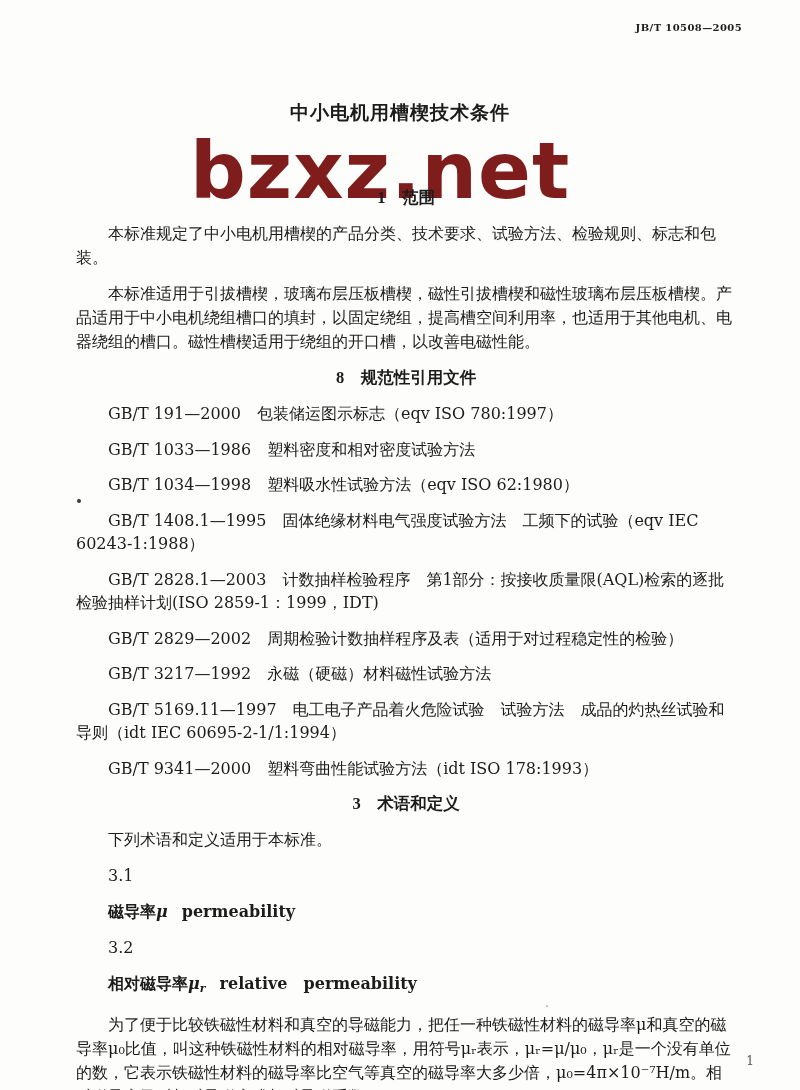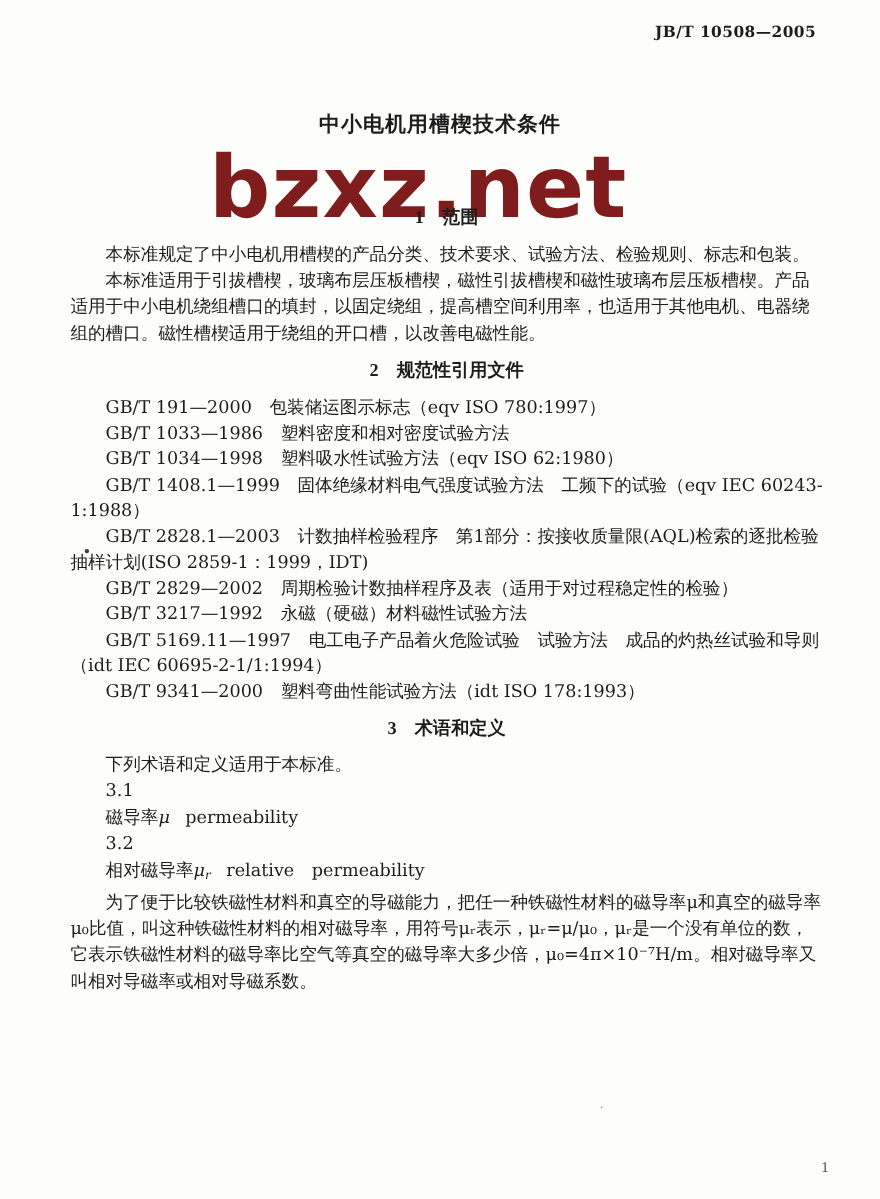--- a/index.html
+++ b/index.html
@@ -20,21 +20,21 @@
     font-size:78px;line-height:1;
     color:#7f1d1d;
     letter-spacing:1px;
     z-index:0;
     user-select:none;
   }
   .docnum{
     position:absolute;
     top:22px;right:58px;
     font-weight:bold;
-    font-size:14px;
+    font-size:10px;
     letter-spacing:.4px;
     z-index:1;
   }
   .title{
     position:absolute;
     top:100px;left:0;width:100%;
     text-align:center;
     font-family:"DejaVu Sans","Liberation Sans",sans-serif;
     font-weight:bold;
     font-size:19px;
@@ -43,36 +43,36 @@
     z-index:1;
   }
   .content{
     position:absolute;
     top:186px;left:64px;
     width:684px;
     font-size:16px;
     line-height:24px;
     z-index:1;
   }
-  .content p{margin:0;text-indent:2em;}
+  .content p{margin:12px;text-indent:2em;}
   .sec-heading{
     font-family:Liberation Serif, serif;
     font-weight:bold;
     font-size:16.5px;
     line-height:24px;
     margin:10px 0 9px 0;
     text-indent:0;
     text-align:center;
   }
   .sec-heading.first{margin-top:0;}
   .refs p{line-height:23.5px;}
   .sub-num{text-indent:0;margin-top:2px;}
   .term-line{
     text-indent:2em;
-    font-weight:normal;
+    font-weight:bold;
     white-space:pre-wrap;
   }
   .term-line .sym{font-style:italic;font-family:"DejaVu Serif","Liberation Serif",serif;}
   .term-line .sub{font-style:italic;font-size:11px;vertical-align:-3px;}
   .term-line .en{margin-left:14px;}
   .pagenum{
     position:absolute;
     right:46px;top:1054px;
     font-size:12px;color:#555;
     z-index:1;
@@ -102,26 +102,26 @@
   <div class="docnum">JB/T 10508—2005</div>
 
   <h1 class="title">中小电机用槽楔技术条件</h1>
 
   <div class="content">
 
     <div class="sec-heading first">1　范围</div>
     <p>本标准规定了中小电机用槽楔的产品分类、技术要求、试验方法、检验规则、标志和包装。</p>
     <p>本标准适用于引拔槽楔，玻璃布层压板槽楔，磁性引拔槽楔和磁性玻璃布层压板槽楔。产品适用于中小电机绕组槽口的填封，以固定绕组，提高槽空间利用率，也适用于其他电机、电器绕组的槽口。磁性槽楔适用于绕组的开口槽，以改善电磁性能。</p>
 
-    <div class="sec-heading">2　规范性引用文件</div>
+    <div class="sec-heading">8　规范性引用文件</div>
     <div class="refs">
       <p>GB/T 191—2000　包装储运图示标志（eqv ISO 780:1997）</p>
       <p>GB/T 1033—1986　塑料密度和相对密度试验方法</p>
       <p>GB/T 1034—1998　塑料吸水性试验方法（eqv ISO 62:1980）</p>
-      <p>GB/T 1408.1—1999　固体绝缘材料电气强度试验方法　工频下的试验（eqv IEC 60243-1:1988）</p>
+      <p>GB/T 1408.1—1995　固体绝缘材料电气强度试验方法　工频下的试验（eqv IEC 60243-1:1988）</p>
       <p>GB/T 2828.1—2003　计数抽样检验程序　第1部分：按接收质量限(AQL)检索的逐批检验抽样计划(ISO 2859-1：1999，IDT)</p>
       <p>GB/T 2829—2002　周期检验计数抽样程序及表（适用于对过程稳定性的检验）</p>
       <p>GB/T 3217—1992　永磁（硬磁）材料磁性试验方法</p>
       <p>GB/T 5169.11—1997　电工电子产品着火危险试验　试验方法　成品的灼热丝试验和导则（idt IEC 60695-2-1/1:1994）</p>
       <p>GB/T 9341—2000　塑料弯曲性能试验方法（idt ISO 178:1993）</p>
     </div>
 
     <div class="sec-heading">3　术语和定义</div>
     <p>下列术语和定义适用于本标准。</p>
 

